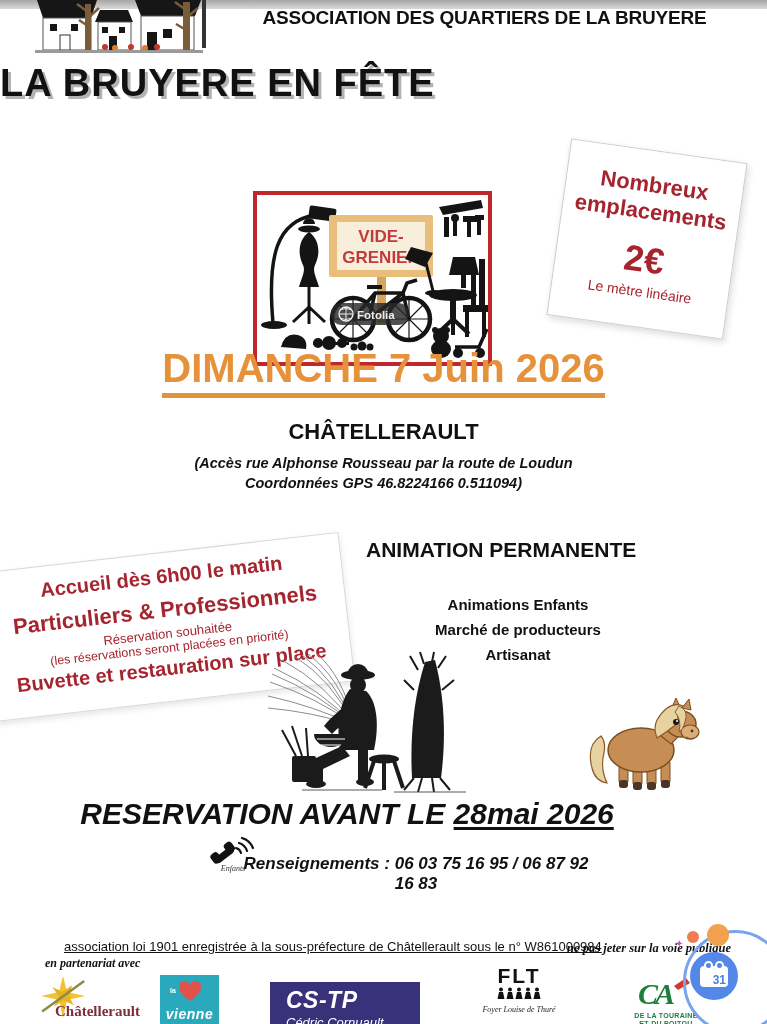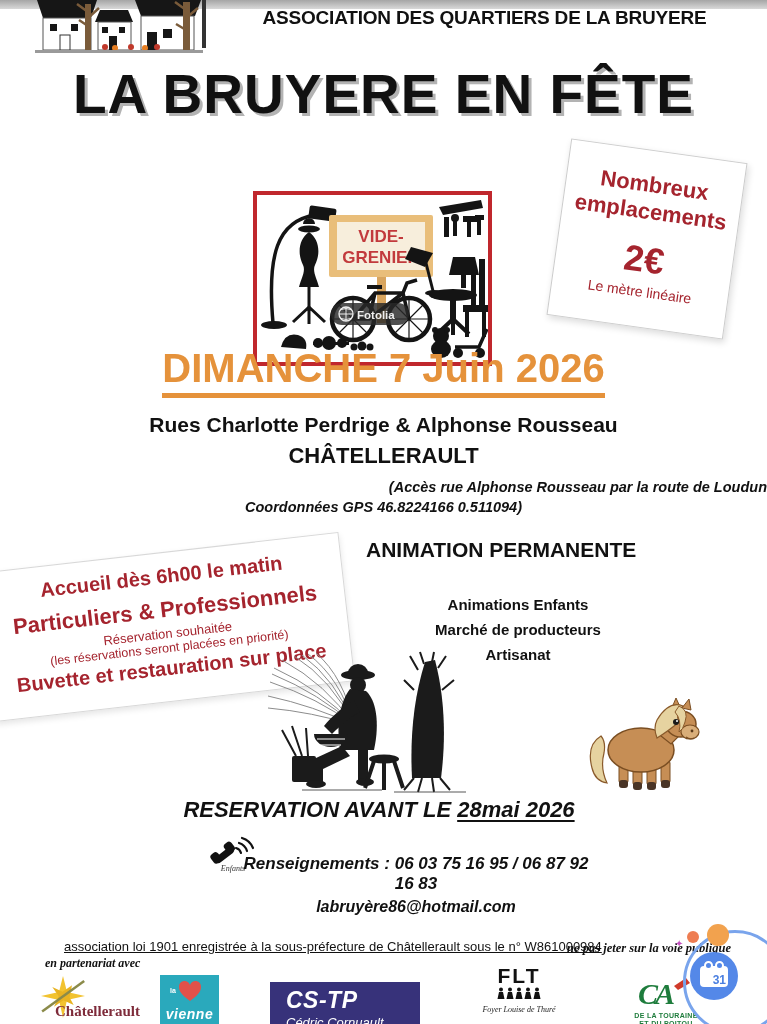--- a/index.html
+++ b/index.html
@@ -3,53 +3,53 @@
 <meta charset="utf-8">
 <style>
   html,body{margin:0;padding:0;background:#e8e8e8;}
   .page{position:relative;width:767px;height:1024px;background:#ffffff;overflow:hidden;
         font-family:"Liberation Sans",sans-serif;color:#111;}
   .top-band{position:absolute;left:0;top:0;width:767px;height:9px;
         background:linear-gradient(#8f8f8f,#cfcfcf);opacity:.8;}
   .houses-logo{position:absolute;left:35px;top:0;width:176px;height:57px;}
   .assoc-title{position:absolute;left:222px;top:7px;width:525px;text-align:center;
         font-size:19px;font-weight:bold;letter-spacing:-0.2px;}
-  .main-title{position:absolute;left:0;top:62px;width:767px;text-align:center;
-        font-size:55px;font-weight:800;letter-spacing:1px;text-shadow:3px 3px 0 #b3b3b3;}
+  .main-title{position:absolute;left:0;top:62px;width:767px;text-align:left;
+        font-size:38px;font-weight:800;letter-spacing:1px;text-shadow:3px 3px 0 #b3b3b3;}
   .vg-frame{position:absolute;left:253px;top:147px;width:239px;height:175px;
         border:4px solid #c0272d;background:#fff;box-sizing:border-box;margin-top:44px;}
   .badge{position:absolute;left:558px;top:150px;width:178px;height:178px;
         transform:rotate(8deg);background:#fff;border:1px solid #cccccc;
         box-shadow:2px 3px 7px rgba(0,0,0,.14);text-align:center;color:#a5242e;box-sizing:border-box;}
   .badge-l1{font-size:22px;font-weight:800;margin-top:20px;line-height:27px;}
   .badge-price{font-size:36px;font-weight:800;margin-top:14px;}
   .badge-unit{font-size:14px;margin-top:3px;}
   .date-title{position:absolute;left:0;top:346px;width:767px;text-align:center;}
   .date-title span{color:#e5923b;font-size:40px;font-weight:800;
         border-bottom:5px solid #e5923b;padding-bottom:3px;}
   .addr-block{position:absolute;left:0;top:413px;width:767px;text-align:center;}
   .addr-street{font-size:21px;font-weight:800;}
   .addr-city{font-size:22px;font-weight:800;margin-top:6px;}
-  .addr-access{font-size:14.5px;font-weight:bold;font-style:italic;margin-top:8px;line-height:20px;text-align:right;}
+  .addr-access{font-size:14.5px;font-weight:bold;font-style:italic;margin-top:8px;line-height:20px;}
   .addr-access2{font-size:14.5px;font-weight:bold;font-style:italic;line-height:20px;}
   .info-card{position:absolute;left:-14px;top:552px;width:362px;height:150px;
         transform:rotate(-6.5deg);background:#fff;border:1px solid #d8d8d8;
         box-shadow:0 3px 6px rgba(0,0,0,.10);color:#a5242e;text-align:center;box-sizing:border-box;}
   .ic-l1{font-size:20px;font-weight:800;margin-top:12px;}
   .ic-l2{font-size:22px;font-weight:800;margin-top:9px;}
   .ic-l3{font-size:13px;margin-top:3px;}
   .ic-l4{font-size:12.5px;}
   .ic-l5{font-size:20px;font-weight:800;margin-top:2px;}
   .anim-title{position:absolute;left:366px;top:538px;width:280px;font-size:21px;font-weight:800;}
   .anim-list{position:absolute;left:407px;top:592px;width:222px;text-align:center;
         font-size:15px;font-weight:bold;line-height:25px;}
   .craftsman{position:absolute;left:262px;top:650px;width:222px;height:147px;}
   .pony{position:absolute;left:583px;top:692px;width:124px;height:102px;}
   .reservation{position:absolute;left:0;top:797px;width:694px;text-align:center;
-        font-size:22px;font-weight:800;font-style:italic;margin-left:32px;}
+        font-size:30px;font-weight:800;font-style:italic;}
   .reservation u{text-underline-offset:3px;}
   .contact-icon{position:absolute;left:210px;top:836px;width:46px;height:30px;}
   .contact-script{position:absolute;left:206px;top:864px;width:54px;text-align:center;
         font-size:8px;font-style:italic;color:#333;font-family:"Liberation Serif",serif;}
   .contact-block{position:absolute;left:235px;top:854px;width:362px;text-align:center;
         font-style:italic;font-weight:bold;}
   .contact-phones{font-size:17px;}
   .contact-email{font-size:16px;margin-top:4px;}
   .legal{position:absolute;left:64px;top:939px;font-size:13px;text-decoration:underline;}
   .notice{position:absolute;right:36px;top:941px;font-size:12.5px;font-weight:bold;font-style:italic;
@@ -201,21 +201,20 @@
     </div>
     <div class="badge-price">2€</div>
     <div class="badge-unit">Le mètre linéaire</div>
   </div>
 
   <div class="date-title">
     <span>DIMANCHE 7 Juin 2026</span>
   </div>
 
   <div class="addr-block">
-    <div class="addr-street">Rues Charlotte Perdrige &amp; Alphonse Rousseau</div>
     <div class="addr-city">CHÂTELLERAULT</div>
     <div class="addr-access">(Accès rue Alphonse Rousseau par la route de Loudun</div>
     <div class="addr-access2">Coordonnées GPS 46.8224166 0.511094)</div>
   </div>
 
   <div class="anim-title">ANIMATION PERMANENTE</div>
   <div class="anim-list">
     <div>Animations Enfants</div>
     <div>Marché de producteurs</div>
     <div>Artisanat</div>
@@ -299,21 +298,20 @@
       <rect x="4" y="16" width="22" height="7" rx="3.5"></rect>
       <rect x="2" y="11" width="9" height="11" rx="3.5"></rect>
       <rect x="19" y="11" width="9" height="11" rx="3.5"></rect>
     </g>
     <path d="M26,12 a7,7 0 0 1 5,5 M29,7 a12,12 0 0 1 8,8 M32,2 a17,17 0 0 1 11,10" stroke="#111" stroke-width="2.2" fill="none" stroke-linecap="round"></path>
   </svg>
   <div class="contact-script">Enfants</div>
 
   <div class="contact-block">
     <div class="contact-phones">Renseignements : 06 03 75 16 95 / 06 87 92 16 83</div>
-    <div class="contact-email">labruyère86@hotmail.com</div>
   </div>
 
   <div class="legal">association loi 1901 enregistrée à la sous-préfecture de Châtellerault sous le n° W861000984</div>
   <div class="notice">ne pas jeter sur la voie publique</div>
   <div class="partners-label">en partenariat avec</div>
 
   <svg class="logo-chat" viewBox="0 0 120 48">
     <polygon points="30,0 34,16 52,20 34,24 30,42 26,24 8,20 26,16" fill="#f2c330"></polygon>
     <polygon points="30,6 36,17 44,20 33,23 30,34 27,23 16,20 27,17" fill="#e8b322" transform="rotate(40 30 20)"></polygon>
     <rect x="4" y="19" width="52" height="2.5" fill="#8b8b4a" transform="rotate(-36 30 20)"></rect>

